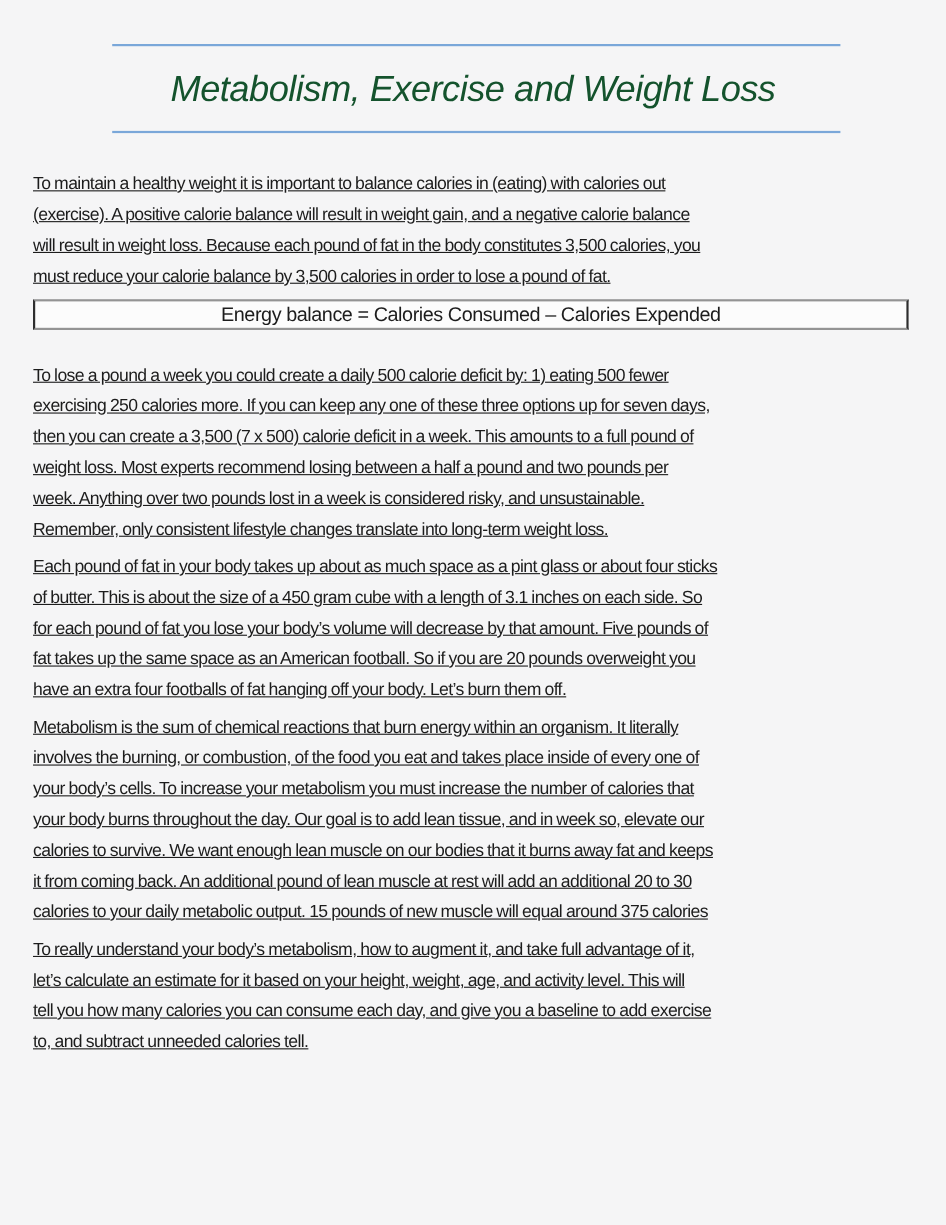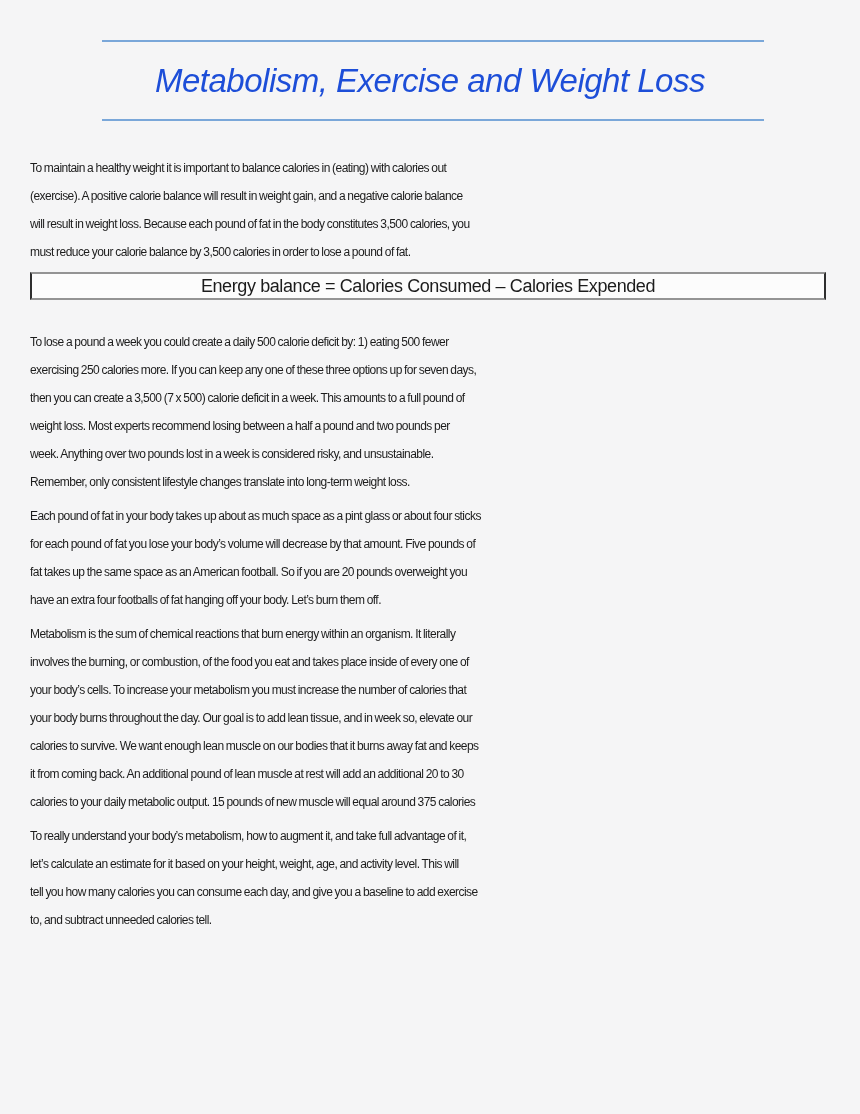--- a/index.html
+++ b/index.html
@@ -24,32 +24,33 @@
     background: #7aa7d9;
     margin: 0 96px 0 102px;
   }
   .rule-top { margin-top: 40px; }
   .page-title {
     text-align: center;
     font-style: italic;
     font-size: 33px;
     line-height: 46px;
     letter-spacing: -0.5px;
-    color: #1d4ed8;
+    color: #14532d;
     margin: 16px 0 15px 0;
   }
   .content {
     margin: 0 30px;
   }
   .para {
-    font-size: 12px;
+    font-size: 16px;
     line-height: 28px;
     letter-spacing: -0.55px;
     word-spacing: -0.5px;
     margin: 0 0 6px 0;
+    text-decoration: underline;
   }
   .para-first { margin-top: 33px; }
   .para .text-line { white-space: nowrap; }
   .formula-box {
     margin: 0 4px 28px 0;
     border: 2px solid #2e2e2e;
     border-top-color: #949494;
     border-bottom-color: #949494;
     background: #fcfcfc;
     text-align: center;
@@ -86,20 +87,21 @@
         <div class="text-line">To lose a pound a week you could create a daily 500 calorie deficit by: 1) eating 500 fewer</div>
         <div class="text-line">exercising 250 calories more. If you can keep any one of these three options up for seven days,</div>
         <div class="text-line">then you can create a 3,500 (7 x 500) calorie deficit in a week. This amounts to a full pound of</div>
         <div class="text-line">weight loss. Most experts recommend losing between a half a pound and two pounds per</div>
         <div class="text-line">week. Anything over two pounds lost in a week is considered risky, and unsustainable.</div>
         <div class="text-line">Remember, only consistent lifestyle changes translate into long-term weight loss.</div>
       </div>
 
     <div class="para">
         <div class="text-line">Each pound of fat in your body takes up about as much space as a pint glass or about four sticks</div>
+        <div class="text-line">of butter. This is about the size of a 450 gram cube with a length of 3.1 inches on each side. So</div>
         <div class="text-line">for each pound of fat you lose your body’s volume will decrease by that amount. Five pounds of</div>
         <div class="text-line">fat takes up the same space as an American football. So if you are 20 pounds overweight you</div>
         <div class="text-line">have an extra four footballs of fat hanging off your body. Let’s burn them off.</div>
       </div>
 
     <div class="para">
         <div class="text-line">Metabolism is the sum of chemical reactions that burn energy within an organism. It literally</div>
         <div class="text-line">involves the burning, or combustion, of the food you eat and takes place inside of every one of</div>
         <div class="text-line">your body’s cells. To increase your metabolism you must increase the number of calories that</div>
         <div class="text-line">your body burns throughout the day. Our goal is to add lean tissue, and in week so, elevate our</div>

